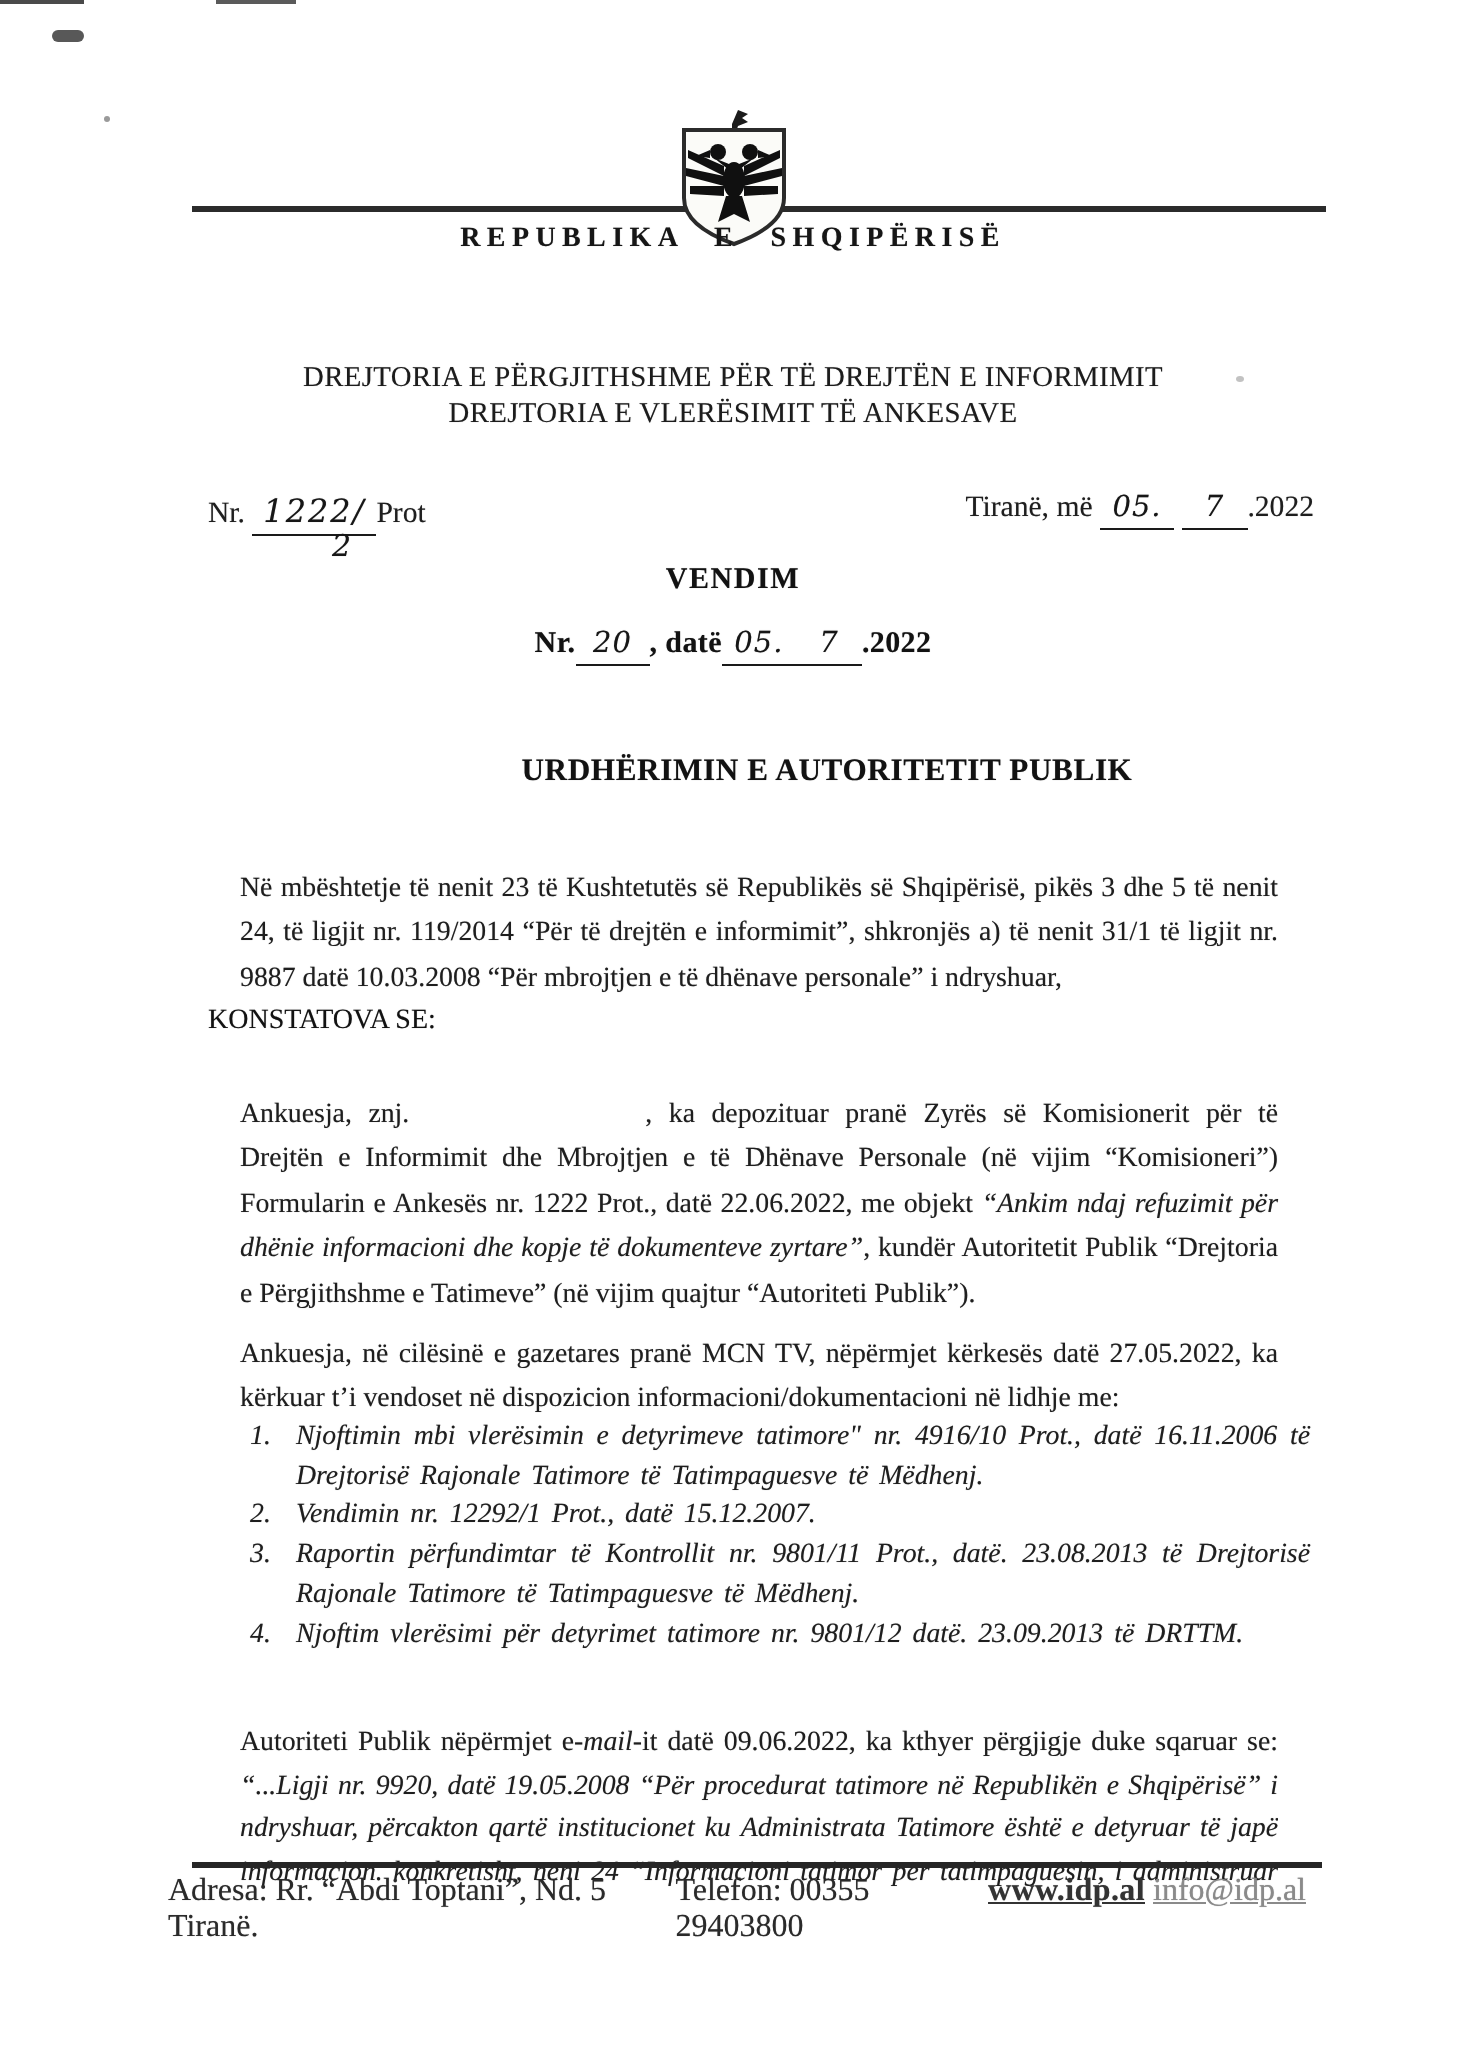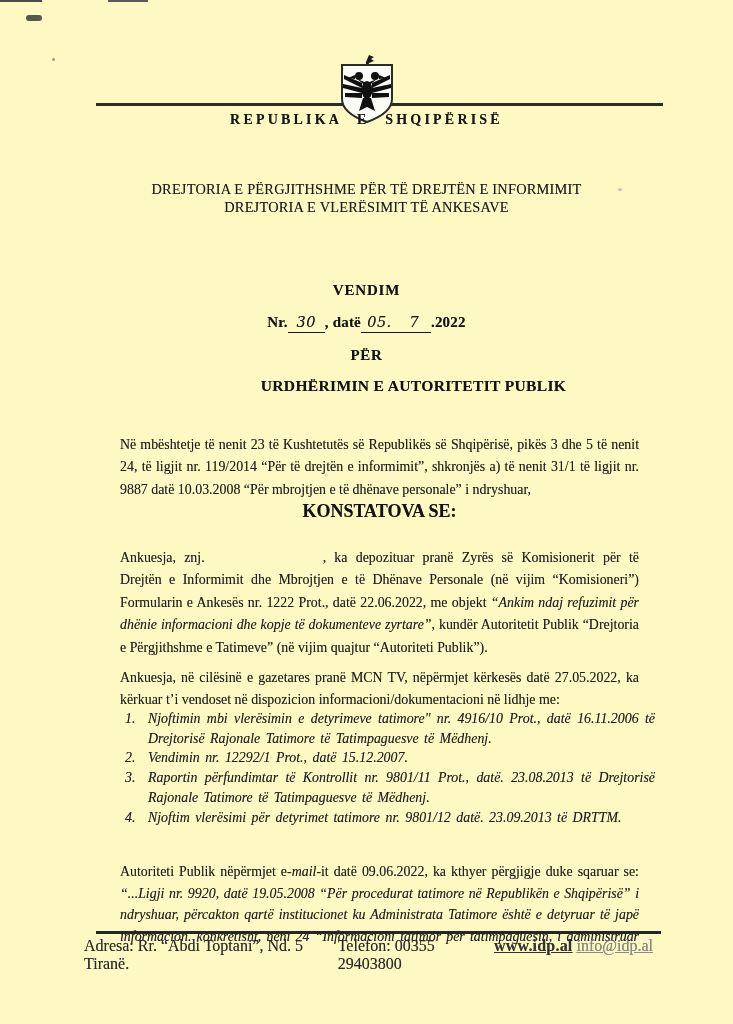--- a/index.html
+++ b/index.html
@@ -1,18 +1,18 @@
 <!DOCTYPE html>
 <html><head>
 <meta charset="utf-8">
 <style>
   html,body{margin:0;padding:0;background:#e9e9e9;}
   .page{
     position:relative;width:733px;height:1024px;margin:0 auto;
-    background:#fef9c3;overflow:hidden;
+    background:#ffffff;overflow:hidden;
     font-family:"Liberation Serif","DejaVu Serif",serif;
     color:#1e1e1e;
     text-shadow:0 0 .4px rgba(20,20,20,.45);
   }
   
   .art{position:absolute;background:#555;}
   .art-topline-1{top:0;left:0;width:42px;height:2px;background:#4a4a4a;}
   .art-topline-2{top:0;left:108px;width:40px;height:2px;background:#5a5a5a;}
   .art-smudge{top:15px;left:26px;width:16px;height:6px;border-radius:3px;background:#3b3b3b;opacity:.85;}
   .art-dot-1{top:58px;left:52px;width:3px;height:3px;border-radius:50%;background:#9a9a9a;}
@@ -49,21 +49,21 @@
   .c-line{position:absolute;left:0;width:100%;text-align:center;color:#121212;}
   .vendim{top:282px;font-weight:bold;font-size:15px;letter-spacing:.8px;}
   .nrdate{top:314px;font-size:15px;}
   .nrdate b{letter-spacing:.2px;}
   .per{top:347px;font-weight:bold;font-size:15px;letter-spacing:.6px;}
   .subject{top:377px;font-weight:bold;font-size:15.6px;letter-spacing:.3px;padding-left:47px;}
   
   .content{position:absolute;left:104px;right:78px;top:0;font-size:13.9px;line-height:22.4px;}
   .content p{margin:16px;text-align:justify;}
   .p1{position:absolute;top:418px;left:0;right:0;}
-  .konstatova{position:absolute;top:500px;left:0;right:0;text-align:center;font-weight:bold;font-size:18px;color:#121212;}
+  .konstatova{position:absolute;top:500px;left:0;right:0;text-align:left;font-weight:normal;font-size:14px;color:#121212;}
   .p2{position:absolute;top:531px;left:0;right:0;}
   .p3{position:absolute;top:651px;left:0;right:0;}
   .list{position:absolute;top:709px;left:0;right:0;line-height:19.7px;font-style:italic;}
   .li{display:flex;margin:0;padding-left:21px;}
   .li .num{flex:0 0 23px;}
   .li .txt{flex:1;text-align:justify;word-spacing:2px;}
   .p4{position:absolute;top:845px;left:0;right:0;height:87px;overflow:hidden;
       line-height:21.5px;text-align:justify;text-align-last:justify;}
   .run-i{font-style:italic;}
   .run-blank{display:inline-block;width:118px;}
@@ -111,26 +111,37 @@
         <polygon points="37,39 54,39 54,43 37,44"></polygon>
         <polygon points="28,44 36,44 40,57 32,53 24,57"></polygon>
       </g>
     </svg>
   </div>
 
   <div class="republic">REPUBLIKA E SHQIPËRISË</div>
   <div class="directorate dir1">DREJTORIA E PËRGJITHSHME PËR TË DREJTËN E INFORMIMIT</div>
   <div class="directorate dir2">DREJTORIA E VLERËSIMIT TË ANKESAVE</div>
 
+  <div class="prot-row">
+    <div class="prot-left">
+      <span>Nr.</span>
+      <span class="slot slot-protnr"><span class="hw">1222/</span></span><span>Prot</span>
+      <span class="hw denom">2</span>
+    </div>
+    <div>
+      <span>Tiranë, më</span>
+      <span class="slot slot-day"><span class="hw hw-sm">05.</span></span>
+      <span class="slot slot-month"><span class="hw hw-sm">7</span></span><span>.2022</span>
+    </div>
+  </div>
 
   <div class="c-line vendim">VENDIM</div>
   <div class="c-line nrdate">
-    <b>Nr.</b><span class="slot slot-day"><span class="hw hw-sm">30</span></span><b>, datë</b><span class="slot slot-day"><span class="hw hw-sm">05.</span></span><span class="slot slot-month"><span class="hw hw-sm">7</span></span><b>.2022</b>
+    <b>Nr.</b><span class="slot slot-day"><span class="hw hw-sm">20</span></span><b>, datë</b><span class="slot slot-day"><span class="hw hw-sm">05.</span></span><span class="slot slot-month"><span class="hw hw-sm">7</span></span><b>.2022</b>
   </div>
-  <div class="c-line per">PËR</div>
   <div class="c-line subject">URDHËRIMIN E AUTORITETIT PUBLIK</div>
 
   <div class="content">
     <p class="p1">Në mbështetje të nenit 23 të Kushtetutës së Republikës së Shqipërisë,  pikës 3 dhe 5 të nenit 24, të ligjit nr. 119/2014 “Për të drejtën e informimit”, shkronjës a) të nenit 31/1 të ligjit nr. 9887 datë 10.03.2008 “Për mbrojtjen e të dhënave personale” i ndryshuar,</p>
     <div class="konstatova">KONSTATOVA SE:</div>
     <p class="p2"><span class="run-n">Ankuesja, znj.</span><span class="run-blank"></span><span class="run-n">, ka depozituar pranë Zyrës së Komisionerit për të Drejtën e Informimit dhe Mbrojtjen e të Dhënave Personale (në vijim “Komisioneri”) Formularin e Ankesës nr. 1222 Prot., datë 22.06.2022, me objekt </span><span class="run-i">“Ankim ndaj refuzimit për dhënie informacioni dhe kopje të dokumenteve zyrtare”</span><span class="run-n">, kundër Autoritetit Publik “Drejtoria e Përgjithshme e Tatimeve” (në vijim quajtur “Autoriteti Publik”).</span></p>
     <p class="p3">Ankuesja, në cilësinë e gazetares pranë MCN TV, nëpërmjet kërkesës datë 27.05.2022, ka kërkuar t’i vendoset në dispozicion informacioni/dokumentacioni në lidhje me:</p>
     <div class="list">
         <div class="li">
           <span class="num">1.</span>

